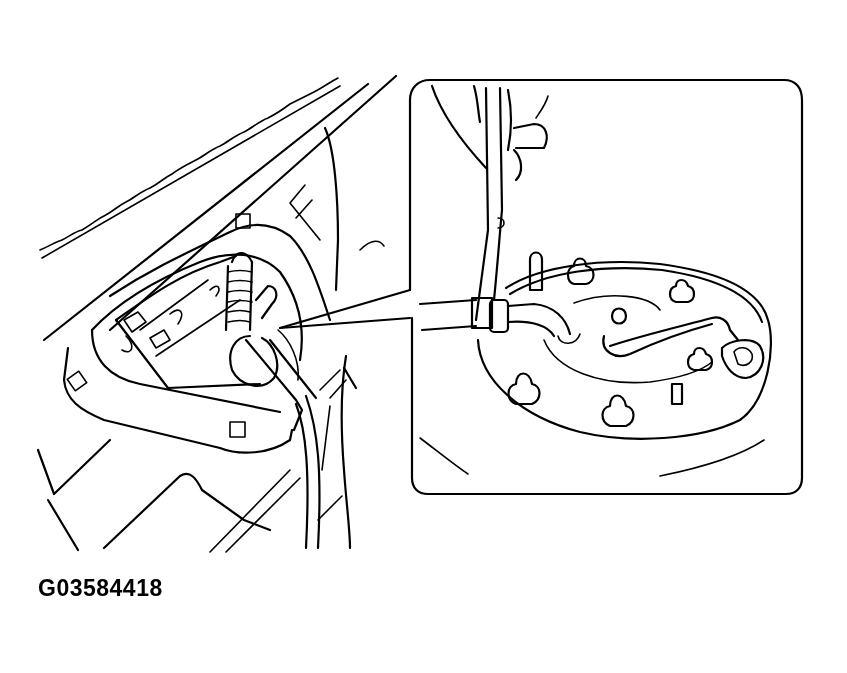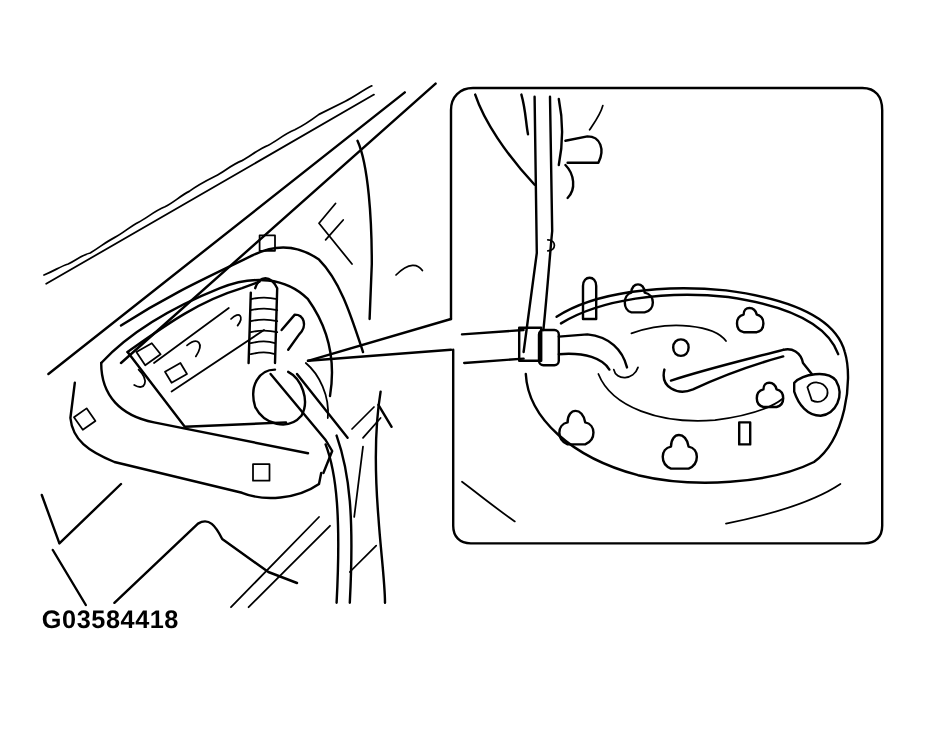--- a/index.html
+++ b/index.html
@@ -1,20 +1,20 @@
 <!DOCTYPE html>
 <html><head>
 <meta charset="utf-8">
 <style>
   html, body { margin:0; padding:0; background:#ffffff; }
   body { width:847px; height:673px; position:relative; overflow:hidden; font-family:"Liberation Sans", sans-serif; }
   #art { position:absolute; left:0; top:0; width:847px; height:673px; }
   .ln { fill:none; stroke:#000; stroke-width:2.2; stroke-linecap:round; stroke-linejoin:round; }
   .lt { fill:none; stroke:#000; stroke-width:1.6; stroke-linecap:round; stroke-linejoin:round; }
-  #figure-id { position:absolute; left:38px; top:550px; font-size:23px; font-weight:bold; letter-spacing:0.5px; color:#000; }
+  #figure-id { position:absolute; left:38px; top:575px; font-size:23px; font-weight:bold; letter-spacing:0.5px; color:#000; }
 </style>
 </head>
 <body>
 
 <svg id="art" viewBox="0 0 847 673" xmlns="http://www.w3.org/2000/svg">
 
   <g>
 
     <path class="lt" d="M40,250 C50,246 55,242 62,240 C70,236 74,232 82,230 C92,224 96,220 104,216 C112,212 118,206 126,202 C134,198 140,192 150,188 C158,184 164,178 172,174 C180,168 188,164 196,160 C204,156 210,150 220,146 C228,142 234,136 244,132 C252,128 258,122 268,118 C276,114 282,110 290,104 C298,100 306,96 314,92 C322,88 330,82 338,78"></path>
     <path class="lt" d="M42,258 L340,86"></path>

